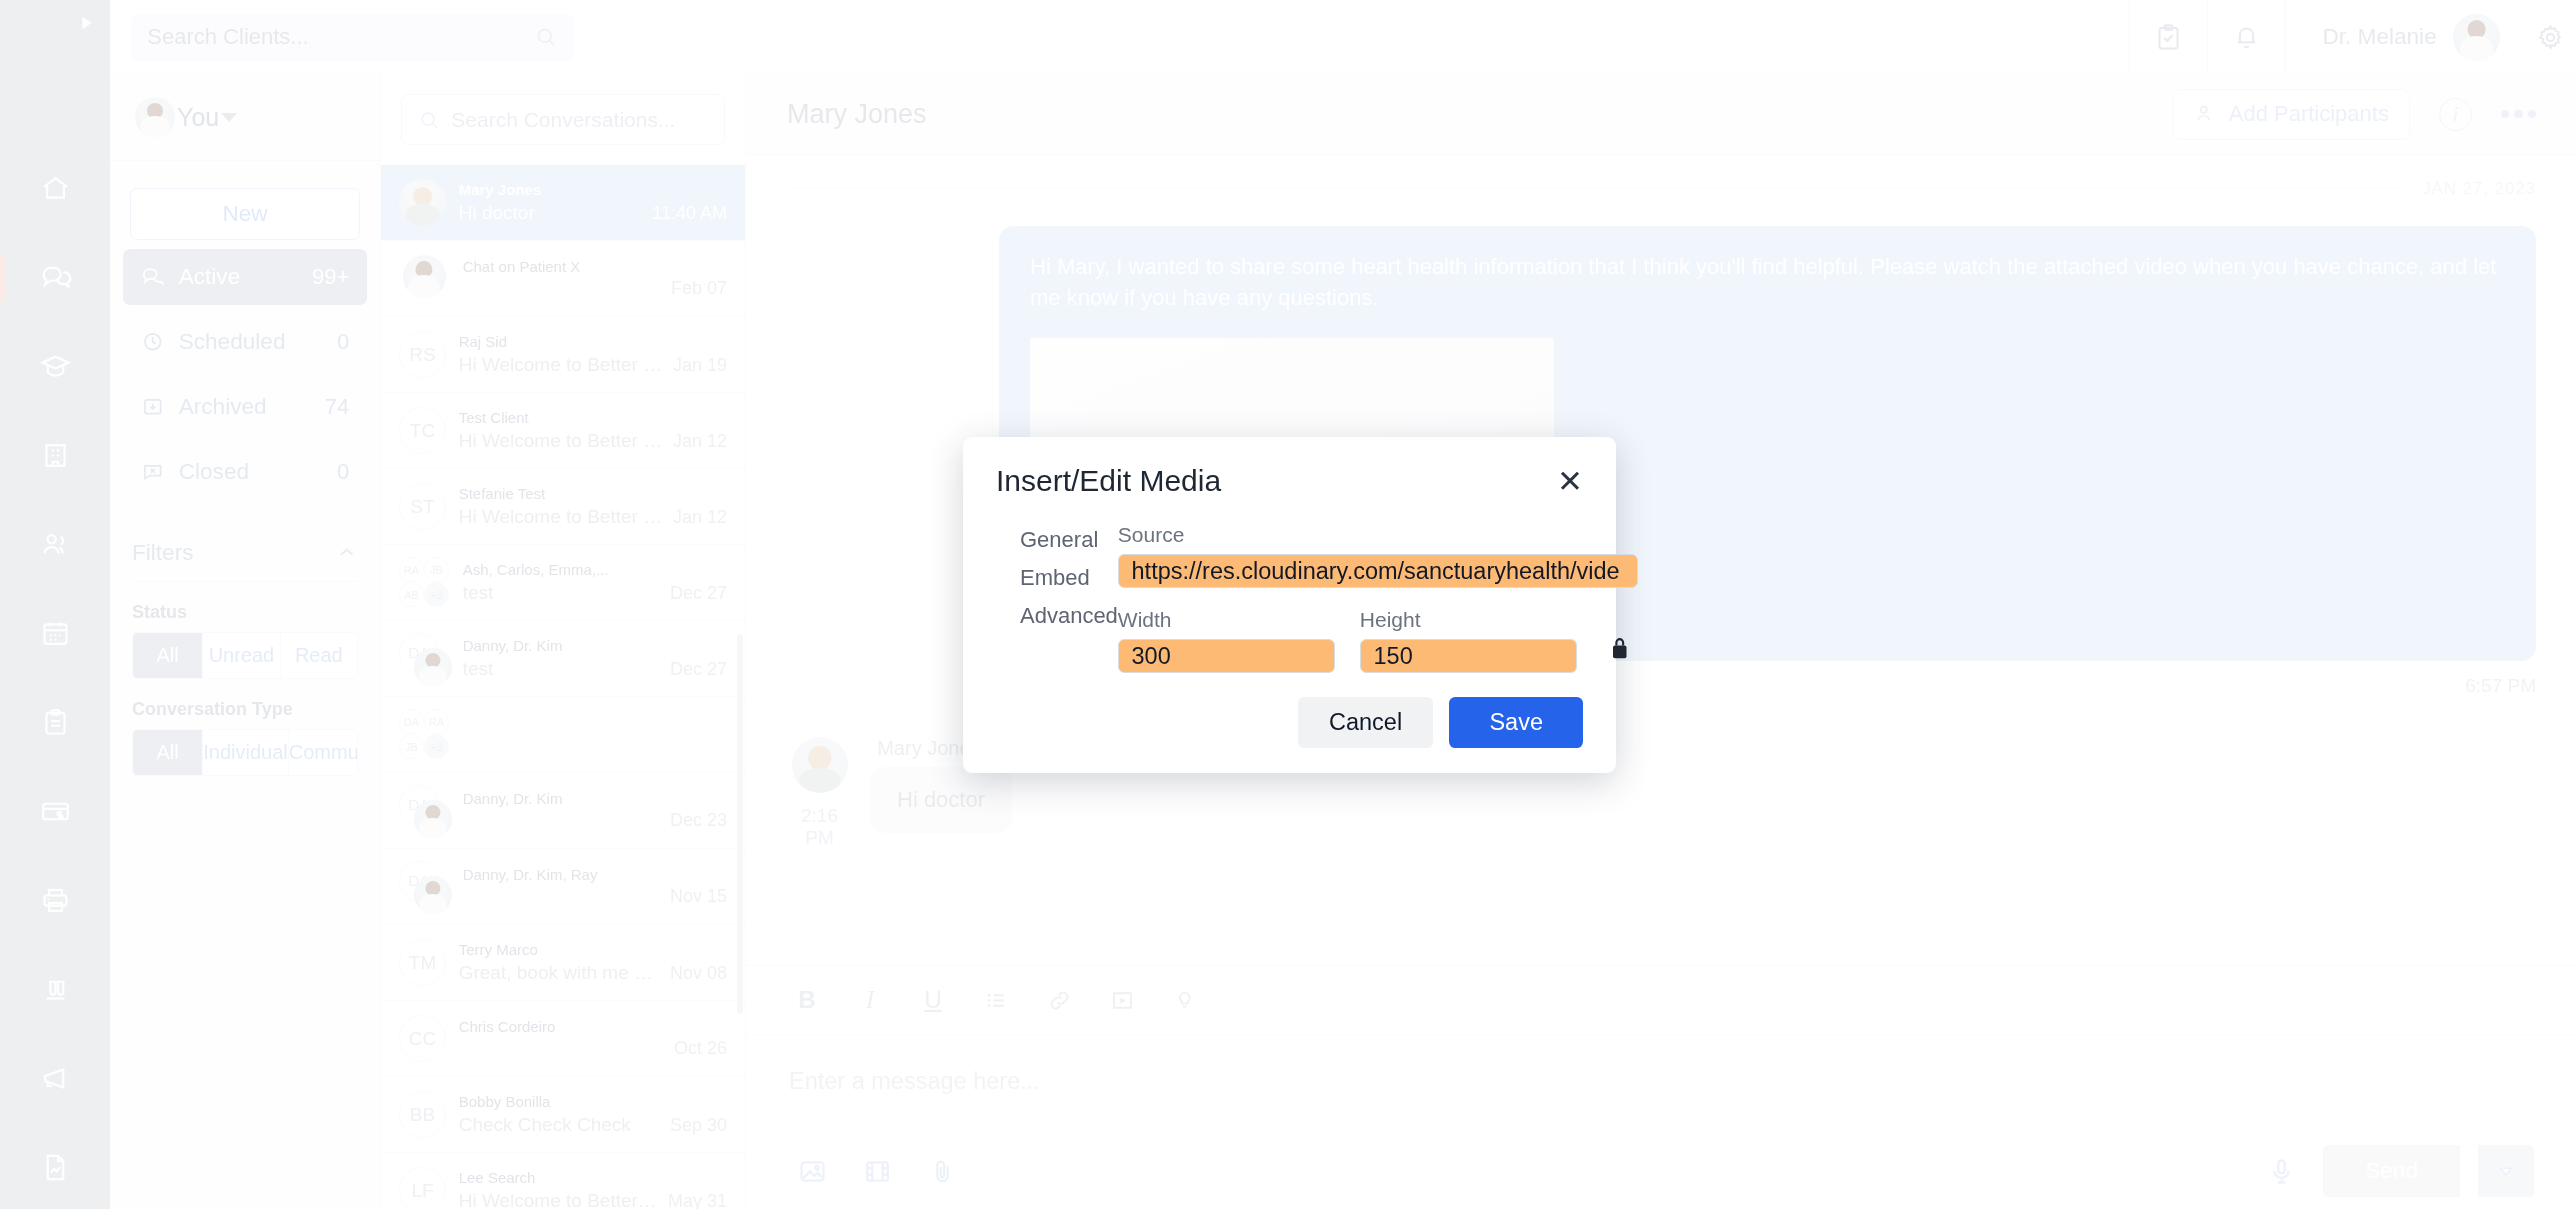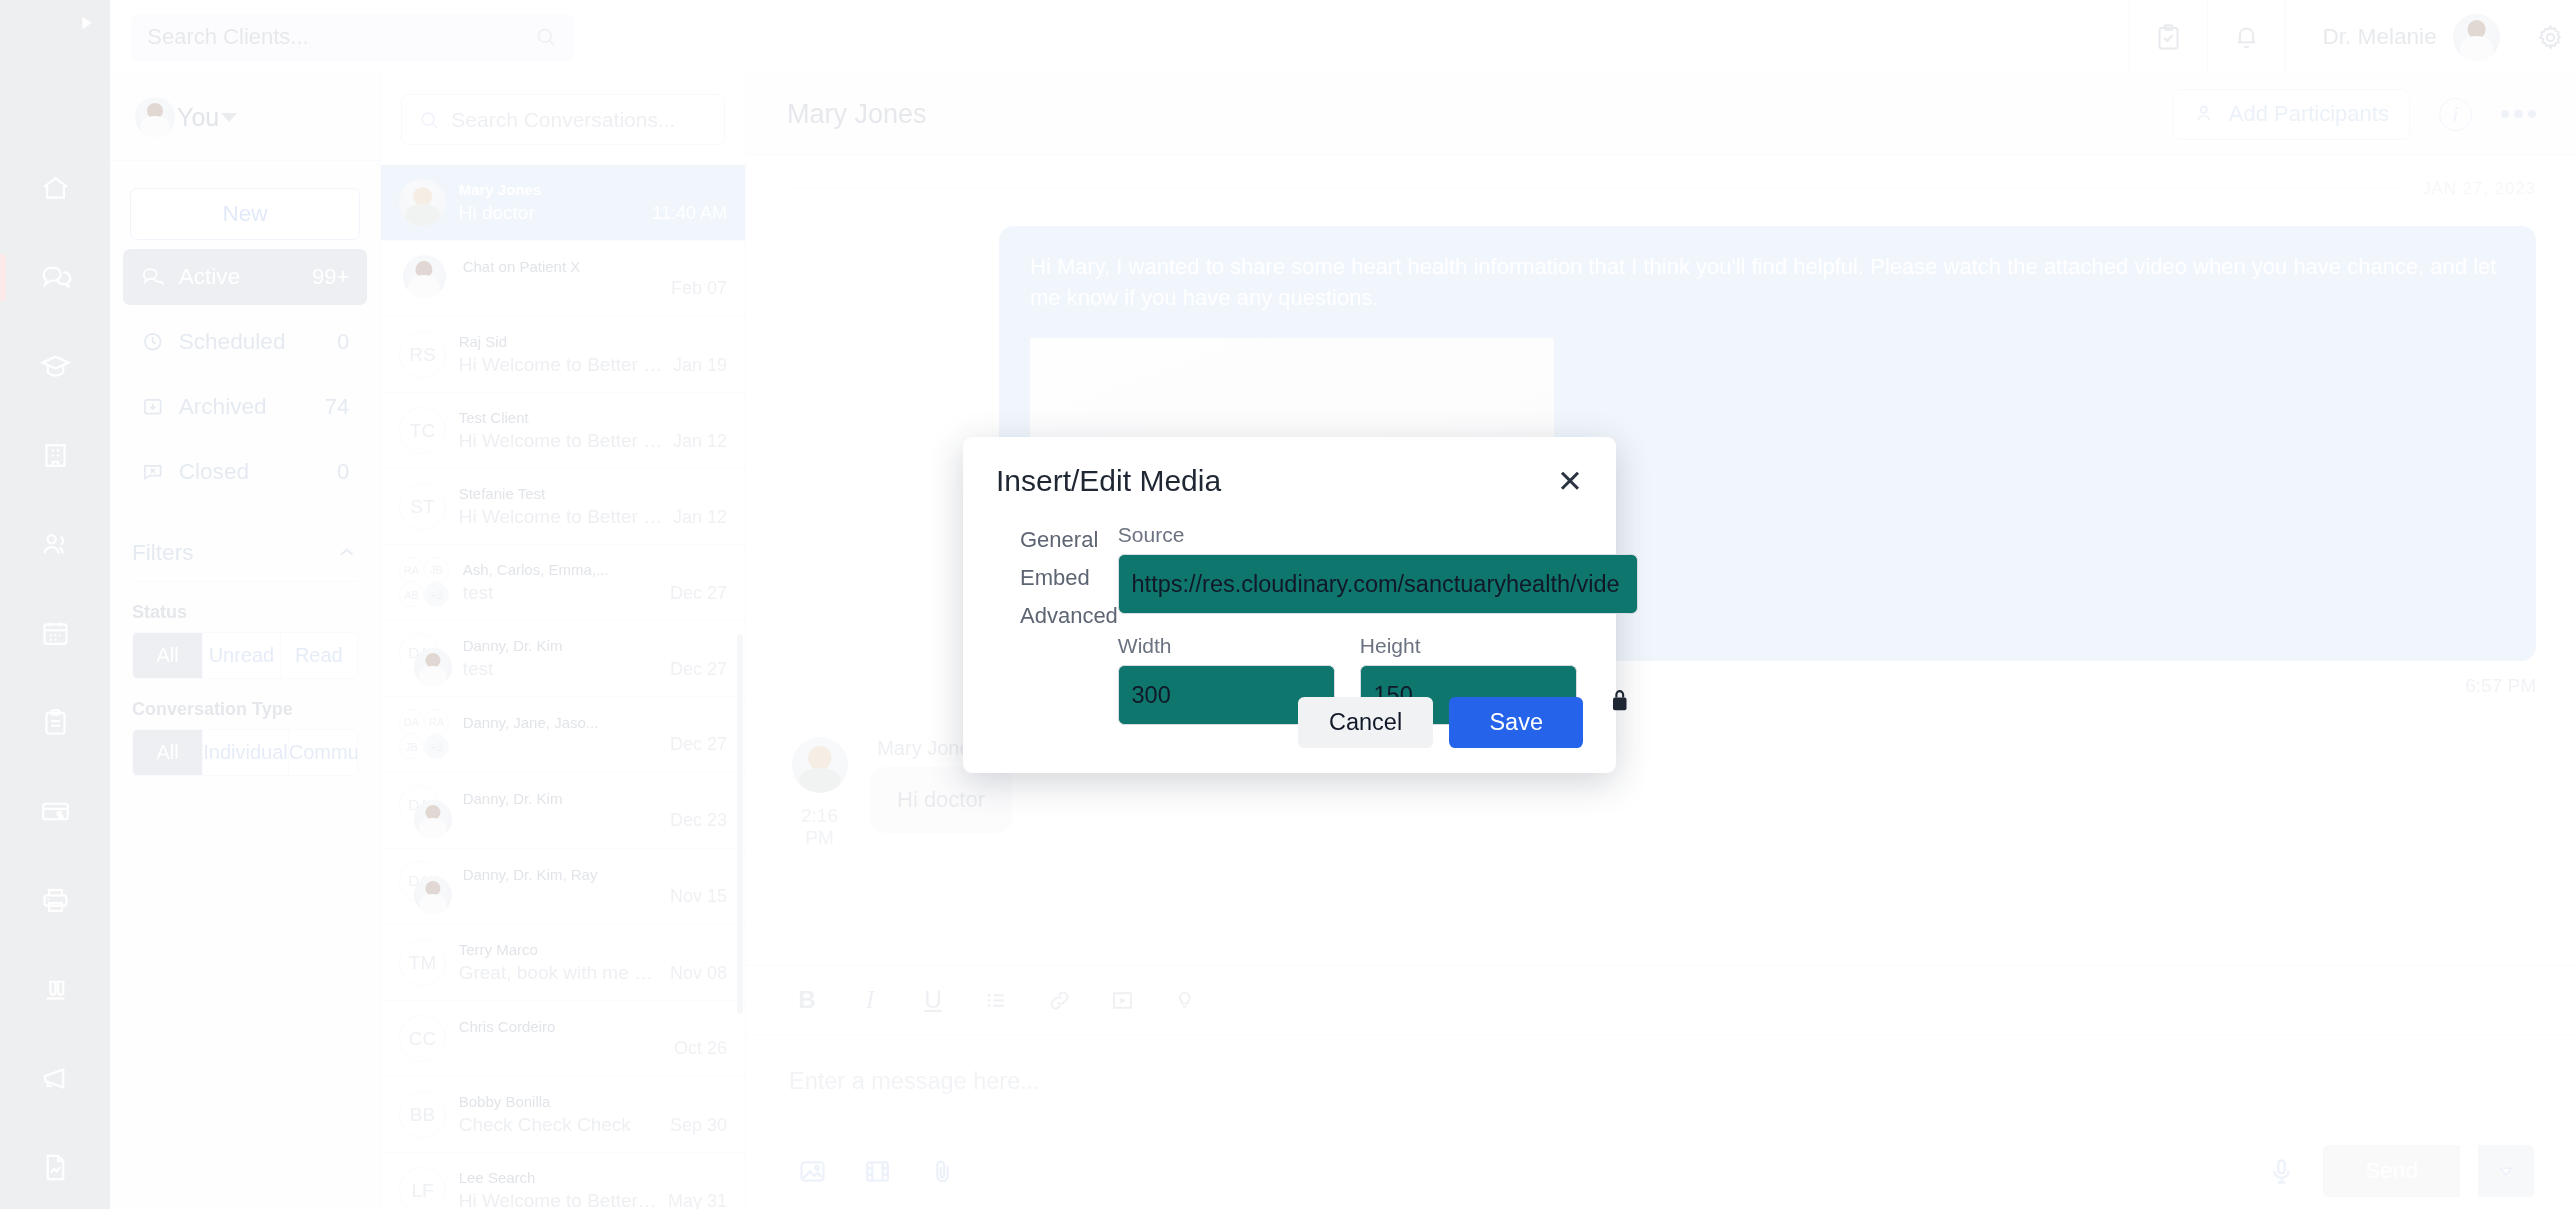--- a/index.html
+++ b/index.html
@@ -246,23 +246,23 @@
   }
   .m-hd { display: flex; align-items: center; padding: 27px 33px 0; }
   .m-title { font-size: 30px; color: #1f2733; }
   .m-x { margin-left: auto; font-size: 31px; color: #2b3240; line-height: 1; }
   .m-body { display: flex; padding: 25px 33px 0; }
   .m-tabs { width: 122px; padding-top: 3.6px; }
   .m-tab { font-size: 22px; color: #5d6472; height: 38px; margin-left: 24px; }
   .m-fields { flex: 1; }
   .m-lab { font-size: 21px; color: #6b7280; margin-bottom: 7.2px; }
   .m-inp {
-    height: 60px; border: 0.9px solid #d7dbe2; border-radius: 6.3px;
+    height: 34px; border: 0.9px solid #d7dbe2; border-radius: 6.3px;
     display: flex; align-items: center; padding: 0 12.7px;
-    font-size: 23.5px; color: #111827; overflow: hidden; white-space: nowrap; background: #0f766e;
+    font-size: 23.5px; color: #111827; overflow: hidden; white-space: nowrap; background: #fdba74;
   }
   .m-row2 { display: flex; align-items: flex-end; gap: 25px; margin-top: 20px; }
   .m-row2 .col { width: 217px; }
   .m-lock { width: 36px; height: 49px; display: flex; align-items: center; justify-content: center; }
   .m-ft { position: absolute; right: 33px; bottom: 25px; display: flex; gap: 16.3px; }
   .btn-cancel { height: 51px; padding: 0 31px; background: #f1f2f4; border-radius: 6.3px; font-size: 23.5px; color: #111827; display: flex; align-items: center; }
   .btn-save { height: 51px; padding: 0 40px; background: #2563eb; border-radius: 6.3px; font-size: 23.5px; color: #fff; display: flex; align-items: center; }
 </style>
 </head>
 <body>
@@ -560,27 +560,20 @@
           </div>
         </div>
       </div>
 
       <div class="conv">
         <div class="cav-group">
           <span>DA</span>
           <span>RA</span>
           <span>JB</span>
           <span>+3</span>
-        </div>
-        <div class="cbody">
-          <div class="cname">Danny, Jane, Jaso...</div>
-          <div class="crow2">
-            <span class="cprev"></span>
-            <span class="ctime">Dec 27</span>
-          </div>
         </div>
       </div>
 
       <div class="conv">
         <div class="cpair">
           <span class="a">DA</span>
           <span class="b avatar av-doc"></span>
         </div>
         <div class="cbody">
           <div class="cname">Danny, Dr. Kim</div>

